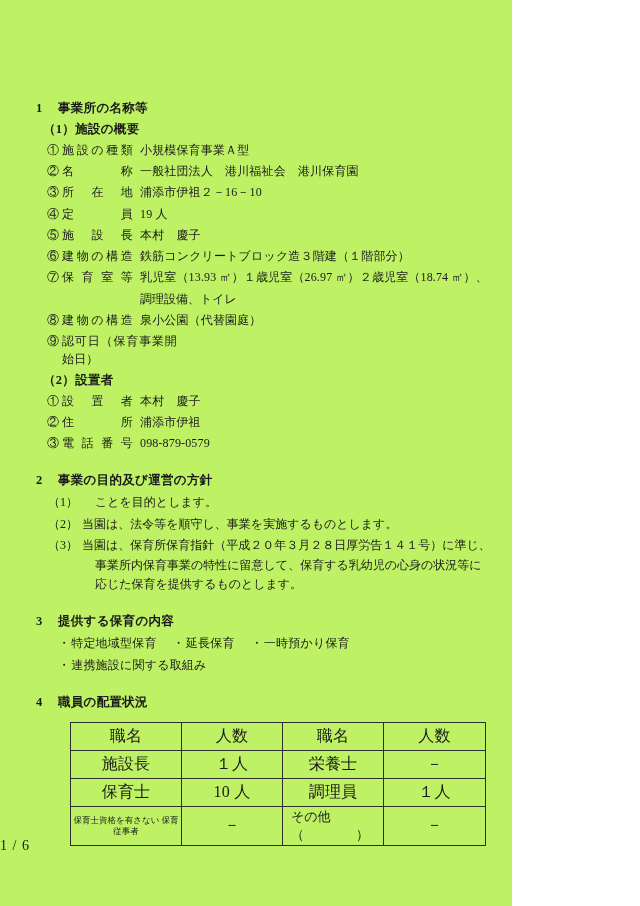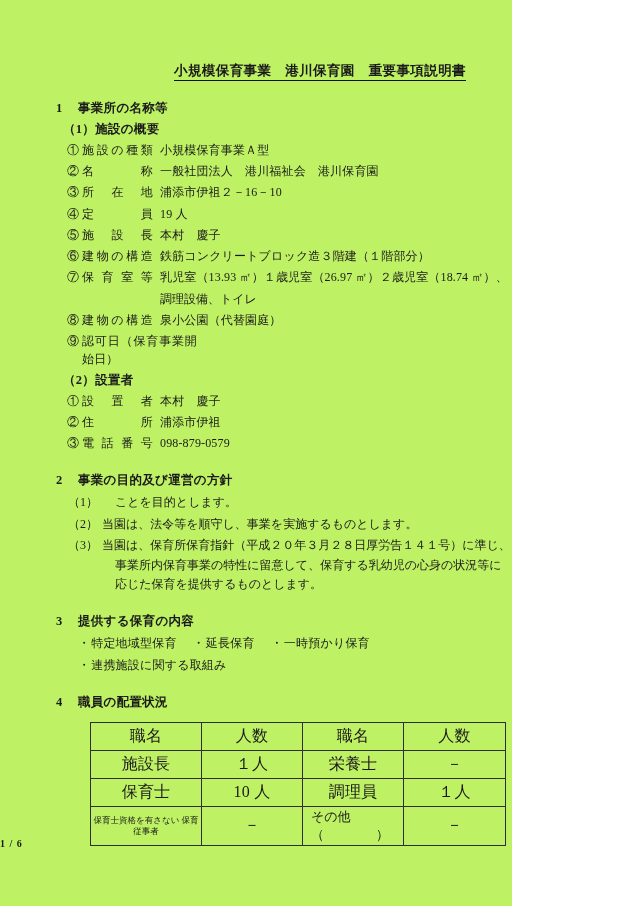--- a/index.html
+++ b/index.html
@@ -52,21 +52,21 @@
     border-bottom: 1px solid #111;
     padding-bottom: 2px;
   }
 
   
   .content {
     position: absolute;
     left: 0;
     top: 100px;
     width: 640px;
-    padding: 0 52px 0 56px;
+    padding: 0 52px 0 36px;
     box-sizing: border-box;
   }
 
   .sec-head {
     font-size: 12.5px;
     font-weight: bold;
     margin: 0 0 4px 0;
     letter-spacing: 0.3px;
   }
   .sec-head .num {
@@ -195,37 +195,34 @@
     letter-spacing: 0;
   }
 
   
   .footer {
     position: absolute;
     left: 0;
     top: 838px;
     width: 640px;
     text-align: left;
-    font-size: 10px;
-    font-weight: bold;
+    font-size: 14px;
+    font-weight: normal;
     letter-spacing: 1px;
   }
 </style>
 </head>
 <body>
 
 <div class="page">
 
   <div class="doc-tag">
     <span>資料 1</span>
   </div>
 
-  <div class="doc-title">
-    <span>小規模保育事業　港川保育園　重要事項説明書</span>
-  </div>
 
   <div class="content">
 
     <div class="sec-head">
       <span class="num">1</span><span>事業所の名称等</span>
     </div>
 
     <div class="sub-head">（1）施設の概要</div>
 
     <div class="item">

